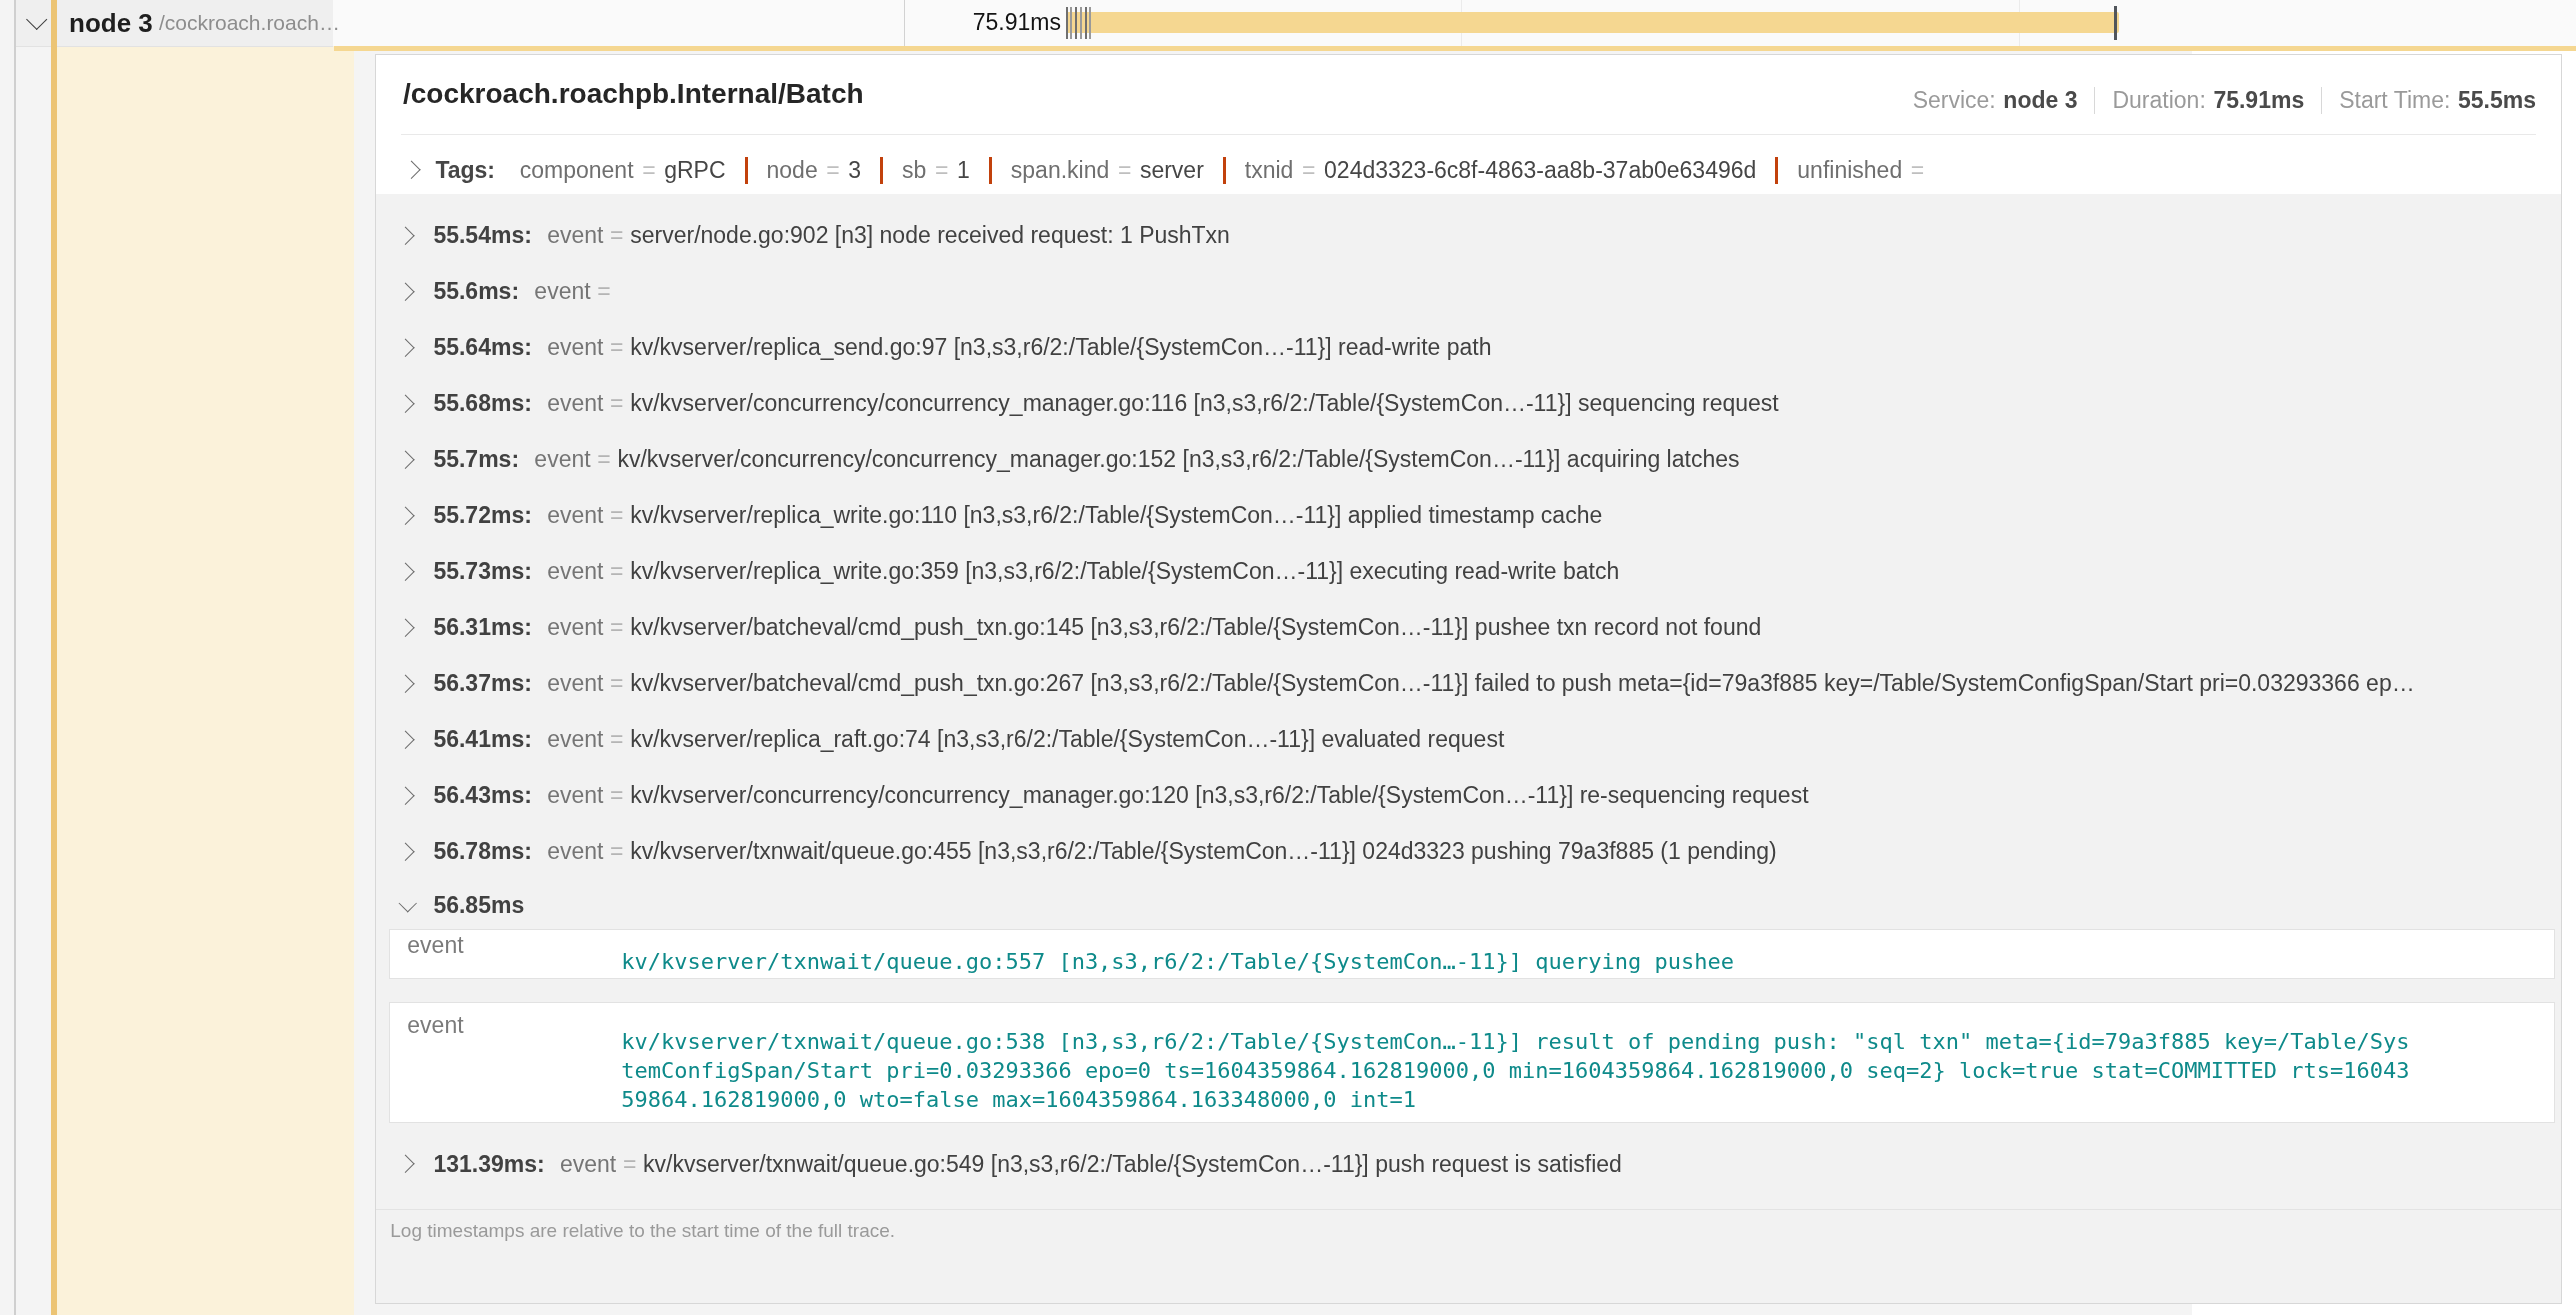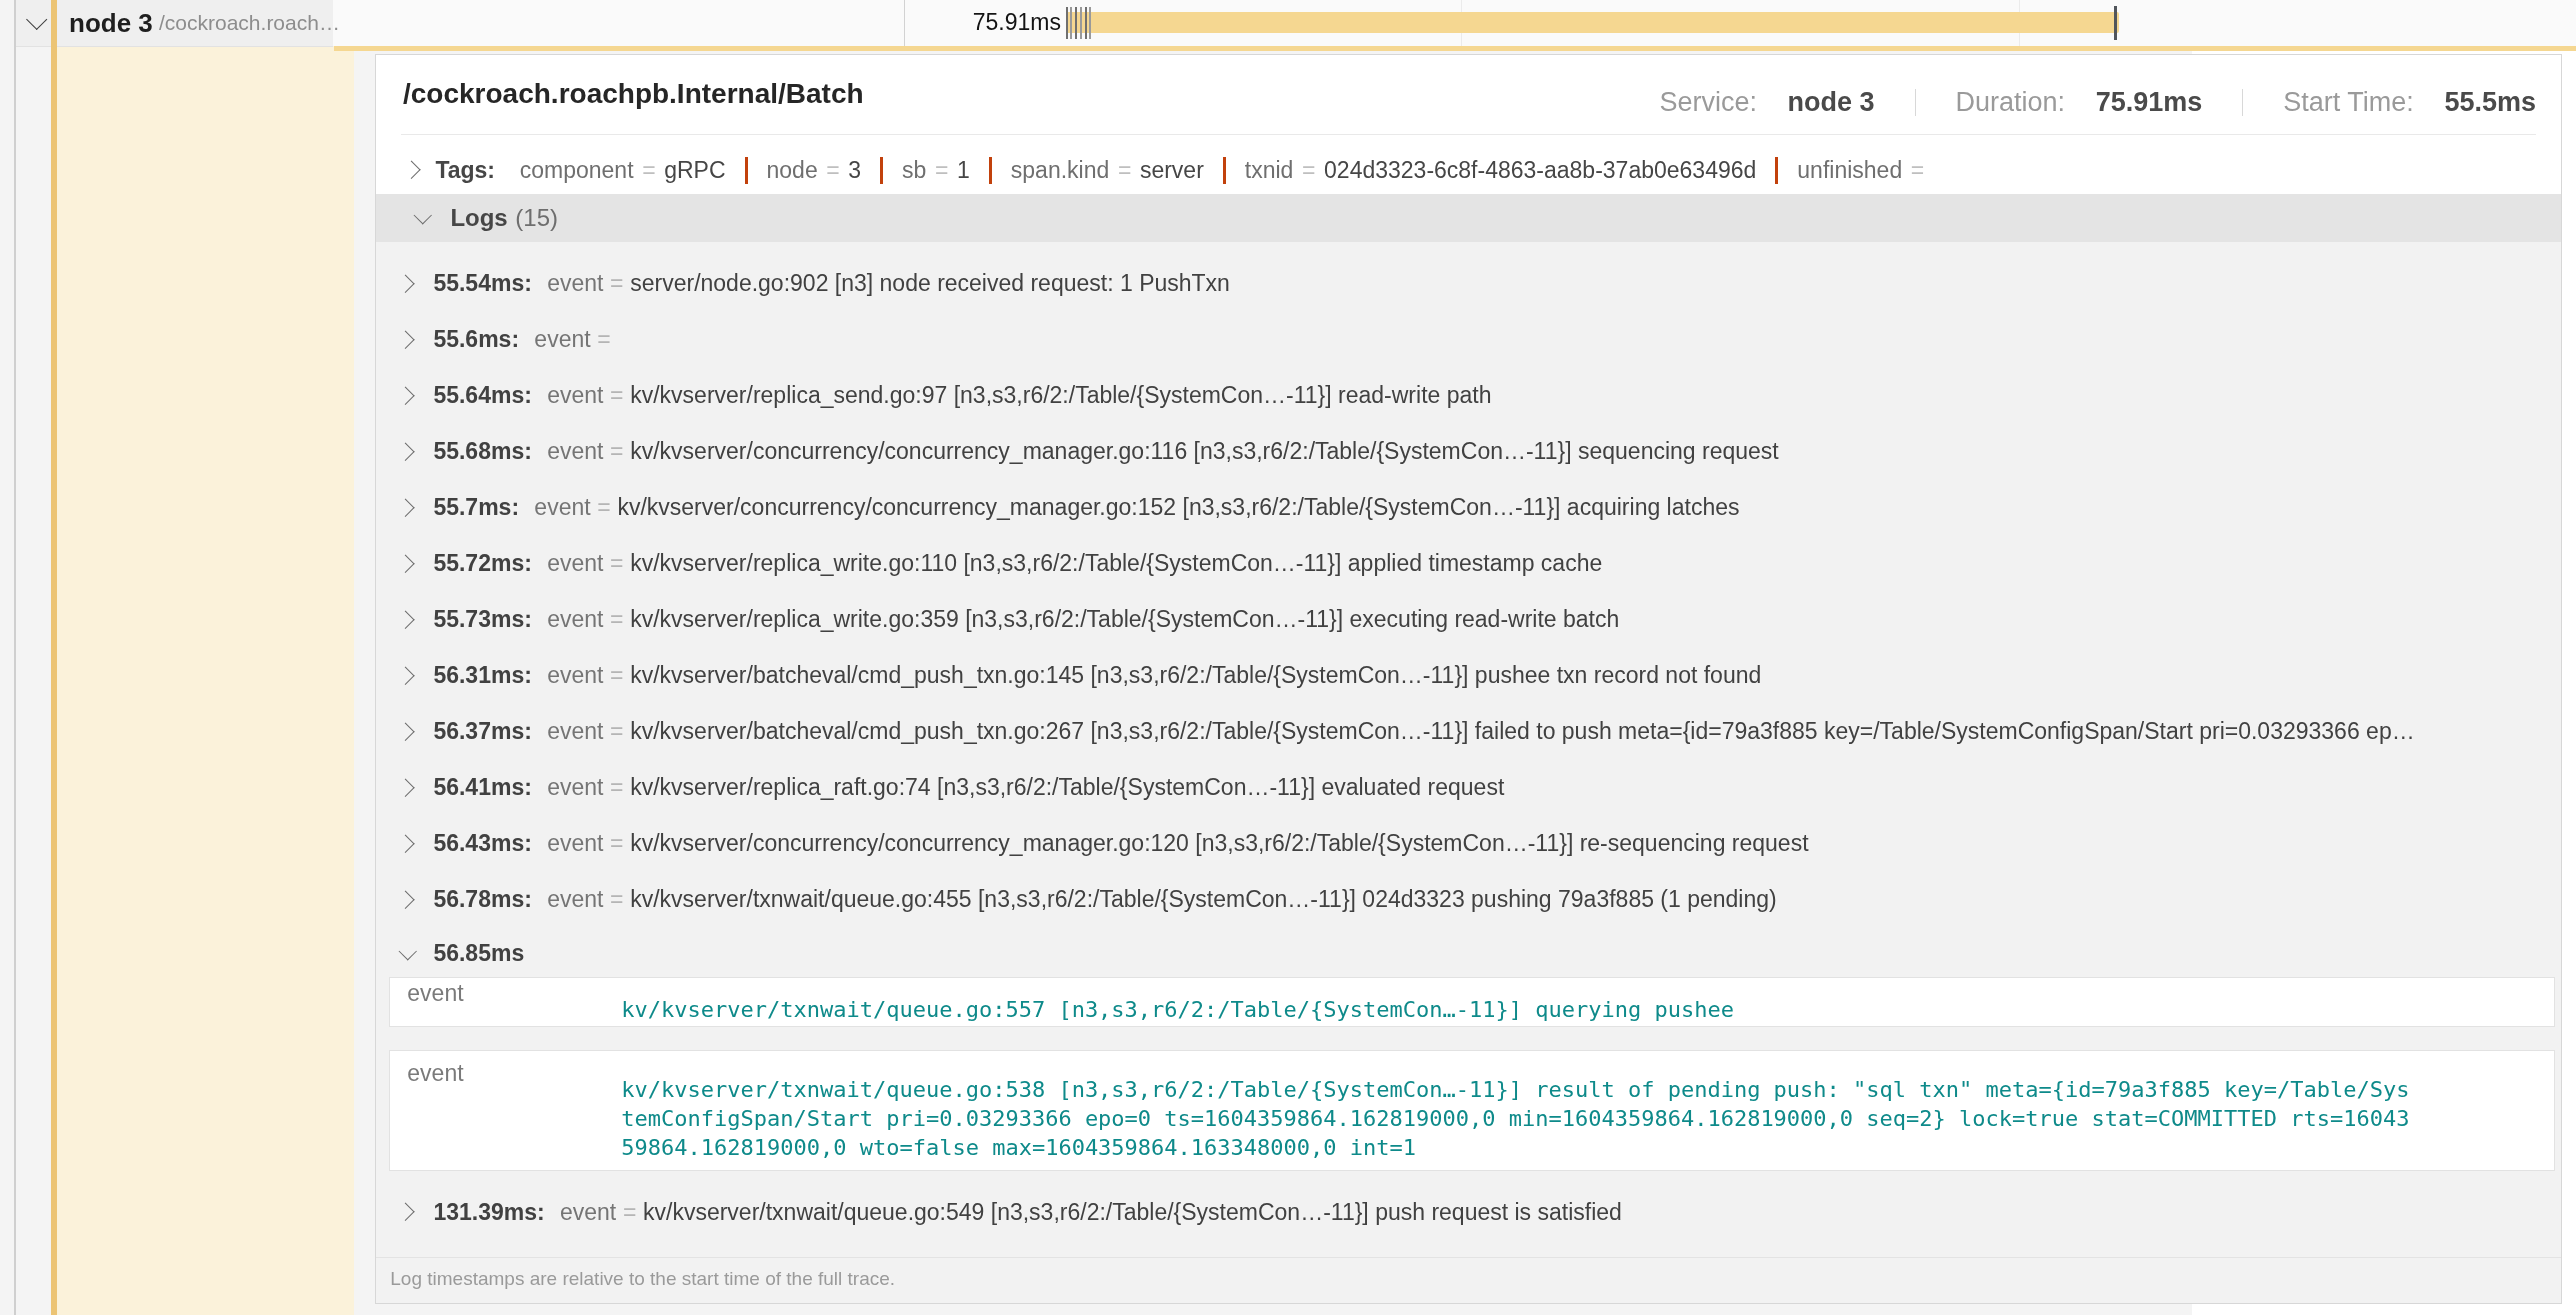--- a/index.html
+++ b/index.html
@@ -29,21 +29,21 @@
   .chev{display:inline-block;width:12.4px;height:12.4px;border-right:1.9px solid #6b6b6b;border-bottom:1.9px solid #6b6b6b;flex:none;}
   .chev.right{transform:rotate(-45deg);}
   .chev.down{transform:rotate(45deg) translateY(-2.9px);}
   .chev.big{width:14.3px;height:14.3px;border-color:#3f3f3f;}
 
   
   .panel{position:absolute;left:375px;top:54px;width:2187px;height:1250px;background:#fff;
          border:1px solid #d7d7d7;box-sizing:border-box;z-index:2;}
   .panel-head{position:relative;height:139px;}
   .detail-title{position:absolute;left:27px;top:23px;font-size:28px;font-weight:bold;color:#262626;white-space:nowrap;}
-  .detail-meta{position:absolute;right:25px;top:32px;font-size:27px;display:flex;align-items:center;white-space:nowrap;gap:23px;}
+  .detail-meta{position:absolute;right:25px;top:32px;font-size:23px;display:flex;align-items:center;white-space:nowrap;}
   .m-label{color:#9a9a9a;margin-right:7.6px;}
   .m-value{color:#4a4a4a;font-weight:bold;}
   .m-sep{display:inline-block;width:1px;height:27px;background:#d8d8d8;margin:0 17px;}
   .head-divider{position:absolute;left:25px;right:25px;top:79px;height:1px;background:#e9e9e9;}
   .tags-row{position:absolute;left:29px;top:95px;height:40px;display:flex;align-items:center;font-size:23px;cursor:pointer;}
   .tags-row .chev{margin-right:17px;}
   .tags-label{font-weight:bold;color:#464646;margin-right:5.7px;}
   .tag-item{display:flex;align-items:center;padding:0 19px;white-space:nowrap;}
   .tag-item + .tag-item{border-left:3px solid #c2410c;}
   .tag-key{color:#6f6f6f;}
@@ -153,25 +153,20 @@
         </span>
         <span class="tag-item">
           <span class="tag-key">unfinished</span>
           <span class="tag-eq">=</span>
           <span class="tag-val"></span>
         </span>
       </div>
     </div>
 
     <div class="logs-section">
-      <div class="logs-bar">
-        <span class="chev down"></span>
-        <span class="logs-title">Logs</span>
-        <span class="logs-count">(15)</span>
-      </div>
 
       <div class="logs-body">
 
         <div class="log-row">
           <span class="chev right"></span>
           <span class="log-time">55.54ms:</span>
           <span class="log-key">event</span>
           <span class="log-eq">=</span>
           <span class="log-val">server/node.go:902 [n3] node received request: 1 PushTxn</span>
         </div>

